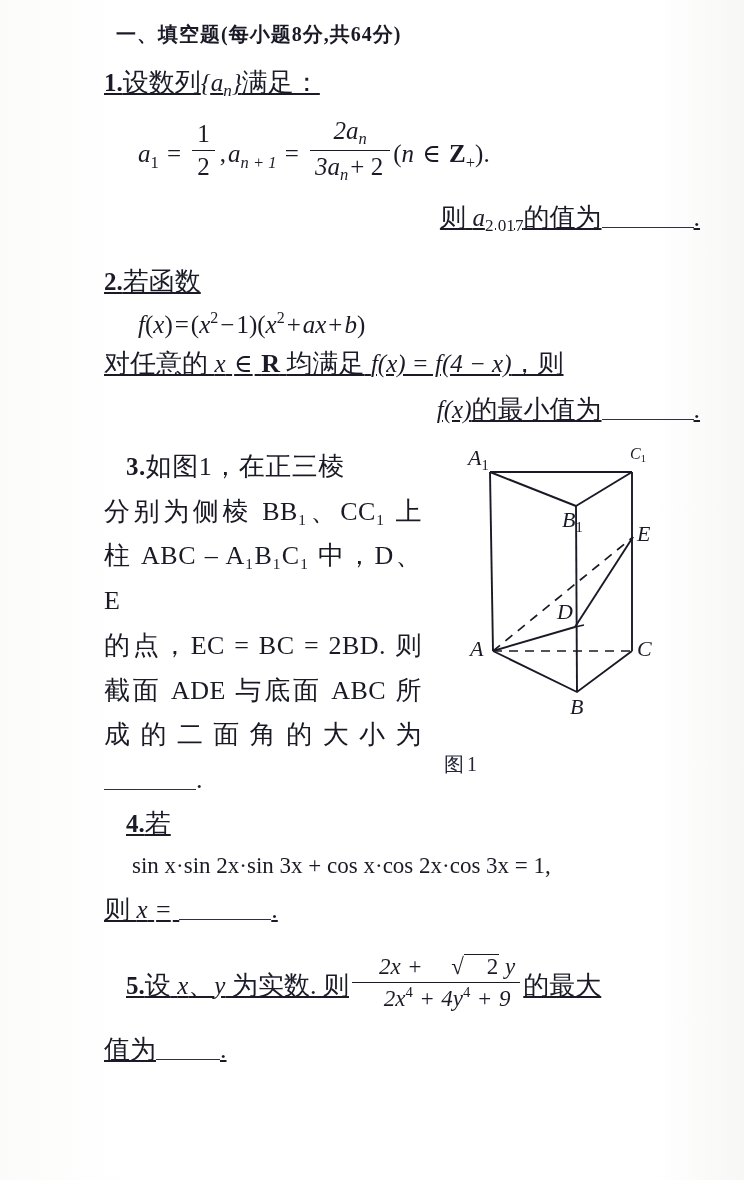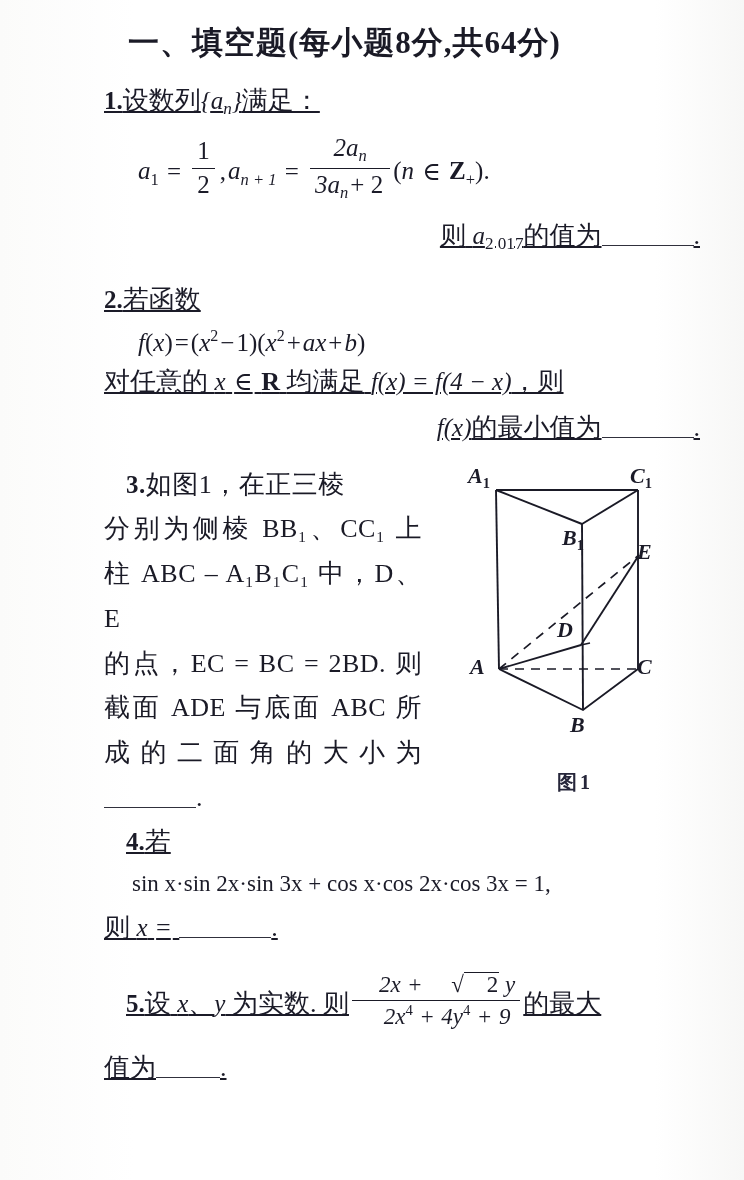--- a/index.html
+++ b/index.html
@@ -31,24 +31,24 @@
 
   
   .cn {
     font-family: "Liberation Serif", "DejaVu Serif", serif;
     font-size: 26px;
     line-height: 1.62;
     letter-spacing: 0.5px;
     color: #1a1a26;
   }
   .heading {
-    font-size: 31px;
+    font-size: 20px;
     font-weight: 600;
     letter-spacing: 1px;
-    margin: 0 0 12px 24px;
+    margin: 0 0 12px 12px;
   }
   .qnum {
     font-weight: 700;
     font-size: 25px;
     font-family: "Liberation Serif", serif;
   }
   .para {
     margin: 0 0 4px 0;
     font-size: 26px;
     line-height: 1.62;
@@ -131,22 +131,20 @@
     font-size: 26px;
     line-height: 1.72;
   }
   .q3text .ml { margin: 0; }
   .justify { text-align: justify; text-align-last: justify; }
   .figbox {
     position: absolute;
     right: -6px;
     top: -6px;
     width: 262px;
-    text-align: center;
-    font-weight: bold;
   }
   .figcaption {
     font-size: 20px;
     letter-spacing: 3px;
     margin-top: 2px;
     color: #26263a;
   }
 </style>
 </head>
 <body>
@@ -236,21 +234,21 @@
           <line x1="49" y1="212" x2="131" y2="188" stroke="#1a1a26" stroke-width="1.9"></line>
           <line x1="131" y1="188" x2="189" y2="98" stroke="#1a1a26" stroke-width="1.9"></line>
           <line x1="49" y1="212" x2="189" y2="98" stroke="#1a1a26" stroke-width="1.7" stroke-dasharray="9,7"></line>
 
           <line x1="131" y1="188" x2="140" y2="186" stroke="#1a1a26" stroke-width="1.6"></line>
         </svg>
 
         
         <div style="position:absolute;left:0;top:0;width:250px;height:290px;pointer-events:none;">
           <span style="position:absolute;left:24px;top:6px;font-size:22px;font-style:italic;" class="math">A<span class="sub upr">1</span></span>
-          <span style="position:absolute;left:186px;top:6px;font-size:22px;font-style:italic;" class="math">C<span class="sub upr">1</span></span>
+          <span style="position:absolute;left:186px;top:6px;font-size:16px;font-style:italic;" class="math">C<span class="sub upr">1</span></span>
           <span style="position:absolute;left:118px;top:68px;font-size:22px;font-style:italic;" class="math">B<span class="sub upr">1</span></span>
           <span style="position:absolute;left:193px;top:82px;font-size:22px;font-style:italic;" class="math">E</span>
           <span style="position:absolute;left:113px;top:160px;font-size:22px;font-style:italic;" class="math">D</span>
           <span style="position:absolute;left:26px;top:197px;font-size:22px;font-style:italic;" class="math">A</span>
           <span style="position:absolute;left:193px;top:197px;font-size:22px;font-style:italic;" class="math">C</span>
           <span style="position:absolute;left:126px;top:255px;font-size:22px;font-style:italic;" class="math">B</span>
         </div>
 
         <div class="figcaption" style="margin-top:18px;">图1</div>
       </div>

